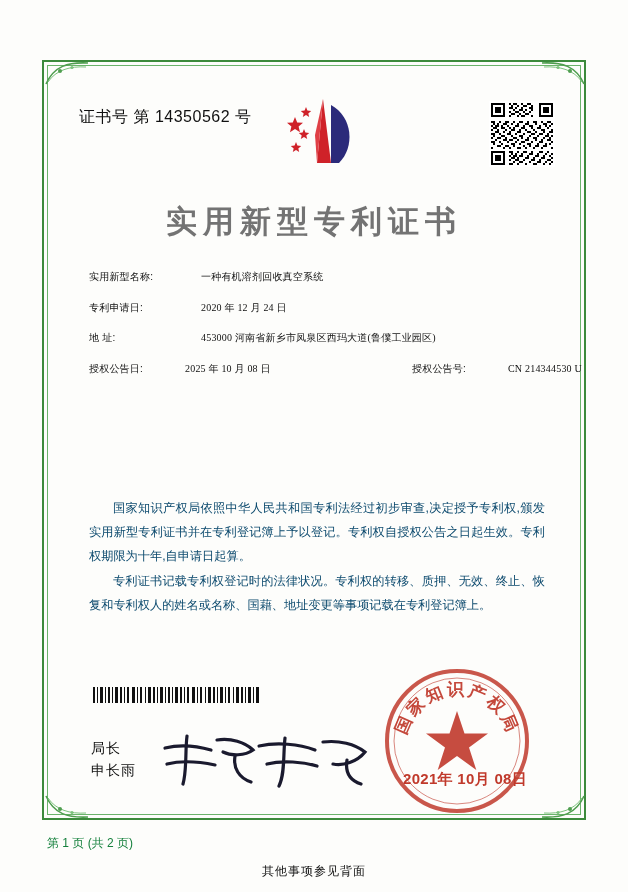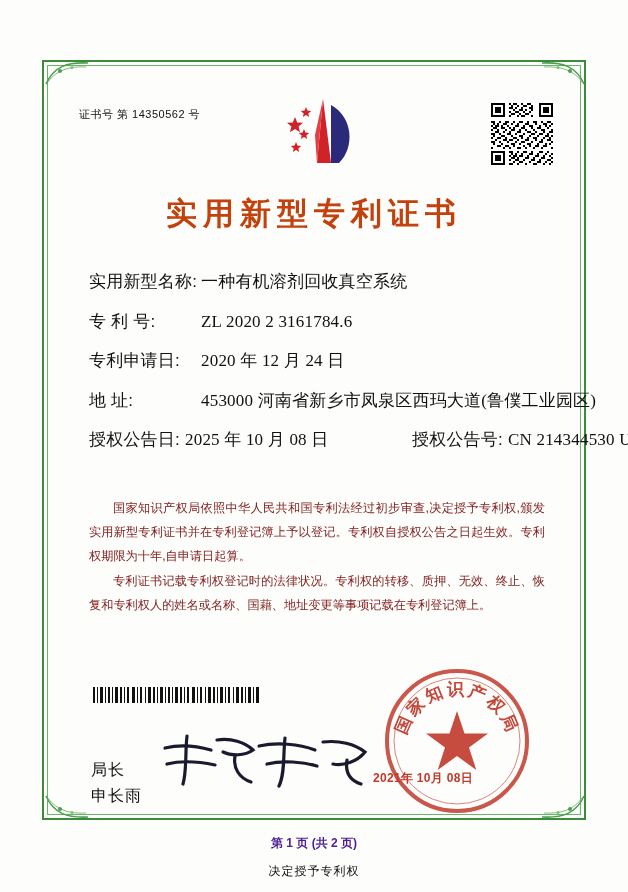--- a/index.html
+++ b/index.html
@@ -59,21 +59,21 @@
     top: 65px;
     width: 534px;
     height: 750px;
   }
 
   
   .cert-no {
     position: absolute;
     left: 32px;
     top: 42px;
-    font-size: 11px;
+    font-size: 16px;
     letter-spacing: 0.5px;
     color: #111;
     white-space: nowrap;
   }
 
   .logo {
     position: absolute;
     left: 232px;
     top: 30px;
     width: 92px;
@@ -86,36 +86,36 @@
     top: 36px;
     width: 66px;
     height: 66px;
   }
 
   
   .doc-title {
     position: absolute;
     left: 0;
     right: 0;
-    top: 128px;
+    top: 136px;
     text-align: center;
     font-family: "DejaVu Serif", serif;
     font-weight: bold;
     font-size: 31px;
     letter-spacing: 6px;
-    color: #c2410c;
+    color: #737373;
   }
 
   
   .fields {
     position: absolute;
     left: 42px;
     right: 34px;
     top: 205px;
-    font-size: 17px;
+    font-size: 10px;
     color: #111;
   }
   .field-row {
     display: flex;
     align-items: baseline;
     margin-bottom: 16.5px;
     white-space: nowrap;
   }
   .field-label {
     width: 96px;
@@ -133,21 +133,21 @@
   .field-row.double .field-label.second { width: 96px; flex-basis: 96px; margin-left: 45px; }
 
   
   .paragraphs {
     position: absolute;
     left: 42px;
     right: 36px;
     top: 432px;
     font-size: 12.2px;
     line-height: 1.95;
-    color: #7f1d1d;
+    color: #0c4a6e;
     text-align: justify;
   }
   .paragraphs p {
     margin: 0 0 2px 0;
     text-indent: 24px;
   }
 
   
   .barcode {
     position: absolute;
@@ -160,59 +160,57 @@
   
   .seal {
     position: absolute;
     right: 48px;
     top: 600px;
     width: 152px;
     height: 152px;
   }
   .seal-date {
     position: absolute;
-    right: 64px;
+    right: 44px;
     top: 705px;
     width: 144px;
-    text-align: left;
-    font-size: 12px;
+    text-align: center;
+    font-size: 15px;
     color: #c0392b;
     font-weight: bold;
     letter-spacing: 0.3px;
   }
 
   
   .sig-block {
     position: absolute;
     left: 44px;
     top: 672px;
-    font-size: 16px;
+    font-size: 14px;
     line-height: 1.6;
     color: #111;
-    margin-top: 20px;
   }
   .sig-line { letter-spacing: 1px; }
   .signature {
     position: absolute;
     left: 110px;
     top: 665px;
     width: 215px;
     height: 62px;
   }
 
   
   .page-num {
     position: absolute;
     left: 0;
     right: 0;
     top: 770px;
-    text-align: center;
+    text-align: left;
     font-size: 12px;
-    color: #4c1d95;
-    font-weight: bold;
+    color: #15803d;
   }
   .footer-note {
     position: absolute;
     left: 0;
     right: 0;
     bottom: 12px;
     text-align: center;
     font-size: 12px;
     color: #111;
     letter-spacing: 1px;
@@ -486,24 +484,20 @@
     </div>
 
     <div class="doc-title">实用新型专利证书</div>
 
     <div class="fields">
       <div class="field-row">
         <span class="field-label wide">实用新型名称:</span>
         <span class="field-value">一种有机溶剂回收真空系统</span>
       </div>
       <div class="field-row">
-        <span class="field-label wide">专  利  号:</span>
-        <span class="field-value">ZL 2020 2 3161784.6</span>
-      </div>
-      <div class="field-row">
         <span class="field-label wide">专利申请日:</span>
         <span class="field-value">2020 年 12 月 24 日</span>
       </div>
       <div class="field-row">
         <span class="field-label wide">地        址:</span>
         <span class="field-value">453000 河南省新乡市凤泉区西玛大道(鲁僕工业园区)</span>
       </div>
       <div class="field-row double">
         <span class="field-label wide">授权公告日:</span>
         <span class="field-value first">2025 年 10 月 08 日</span>
@@ -600,14 +594,14 @@
           <path d="M110 34 C 126 30, 146 32, 160 36"></path>
           <path d="M166 12 C 182 10, 198 14, 208 22 C 200 32, 186 36, 176 34"></path>
           <path d="M190 30 C 188 42, 192 50, 204 54"></path>
         </g>
       </svg>
     </div>
 
     <div class="page-num">第 1 页 (共 2 页)</div>
   </div>
 
-  <div class="footer-note">决定授予专利权</div>
+  <div class="footer-note">其他事项参见背面</div>
 </div>
 
 </body></html>

